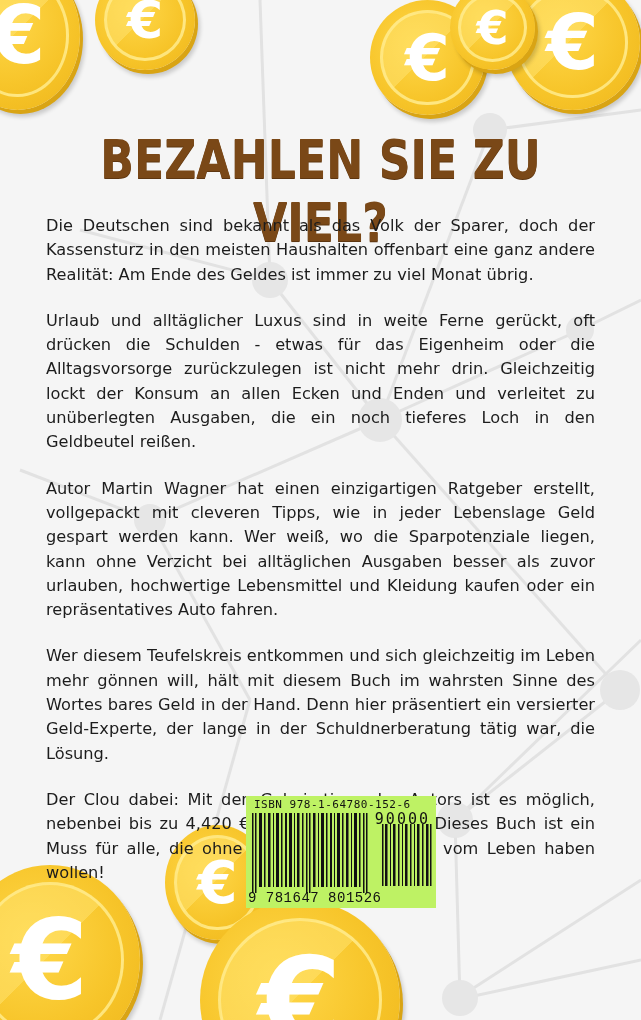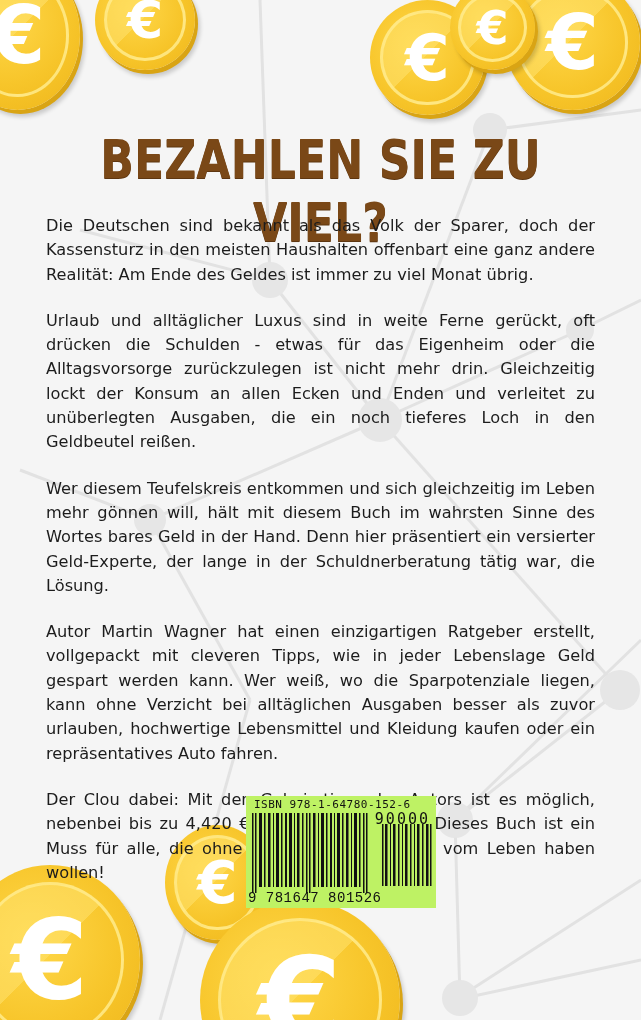--- a/index.html
+++ b/index.html
@@ -105,22 +105,22 @@
   </div>
 <div class="coin" style="left:450px; top:-15px; width:85px; height:85px;">
     <span class="euro" style="font-size:46px;">€</span>
   </div>
 
 <div class="title">BEZAHLEN SIE ZU VIEL?</div>
 
 <div class="body-text" style="top:214px;">
   <p>Die Deutschen sind bekannt als das Volk der Sparer, doch der Kassensturz in den meisten Haushalten offenbart eine ganz andere Realität: Am Ende des Geldes ist immer zu viel Monat übrig.</p>
   <p>Urlaub und alltäglicher Luxus sind in weite Ferne gerückt, oft drücken die Schulden - etwas für das Eigenheim oder die Alltagsvorsorge zurückzulegen ist nicht mehr drin. Gleichzeitig lockt der Konsum an allen Ecken und Enden und verleitet zu unüberlegten Ausgaben, die ein noch tieferes Loch in den Geldbeutel reißen.</p>
+  <p>Autor Martin Wagner hat einen einzigartigen Ratgeber erstellt, vollgepackt mit cleveren Tipps, wie in jeder Lebenslage Geld gespart werden kann. Wer weiß, wo die Sparpotenziale liegen, kann ohne Verzicht bei alltäglichen Ausgaben besser als zuvor urlauben, hochwertige Lebensmittel und Kleidung kaufen oder ein repräsentatives Auto fahren.</p>
   <p>Wer diesem Teufelskreis entkommen und sich gleichzeitig im Leben mehr gönnen will, hält mit diesem Buch im wahrsten Sinne des Wortes bares Geld in der Hand. Denn hier präsentiert ein versierter Geld-Experte, der lange in der Schuldnerberatung tätig war, die Lösung.</p>
-  <p>Autor Martin Wagner hat einen einzigartigen Ratgeber erstellt, vollgepackt mit cleveren Tipps, wie in jeder Lebenslage Geld gespart werden kann. Wer weiß, wo die Sparpotenziale liegen, kann ohne Verzicht bei alltäglichen Ausgaben besser als zuvor urlauben, hochwertige Lebensmittel und Kleidung kaufen oder ein repräsentatives Auto fahren.</p>
   <p>Der Clou dabei: Mit den Geheimtipps des Autors ist es möglich, nebenbei bis zu 4,420 € im Jahr einzusparen. Dieses Buch ist ein Muss für alle, die ohne Verzicht einfach mehr vom Leben haben wollen!</p>
 </div>
 
 <div class="coin" style="left:-40px; top:865px; width:180px; height:190px;">
     <span class="euro" style="font-size:110px;">€</span>
   </div>
 <div class="coin" style="left:165px; top:825px; width:105px; height:115px;">
     <span class="euro" style="font-size:58px;">€</span>
   </div>
 <div class="coin" style="left:200px; top:900px; width:200px; height:200px;">

